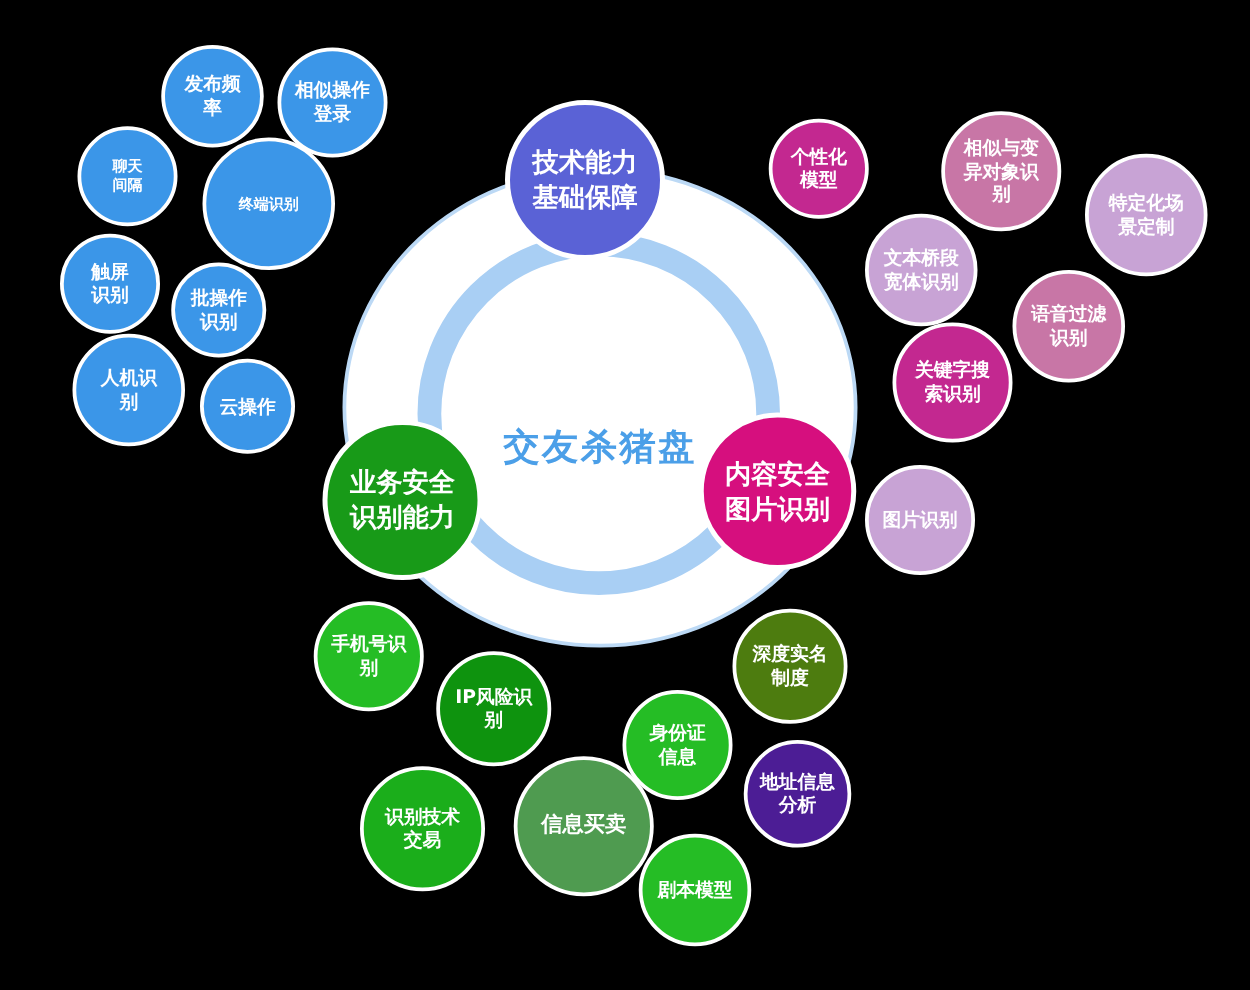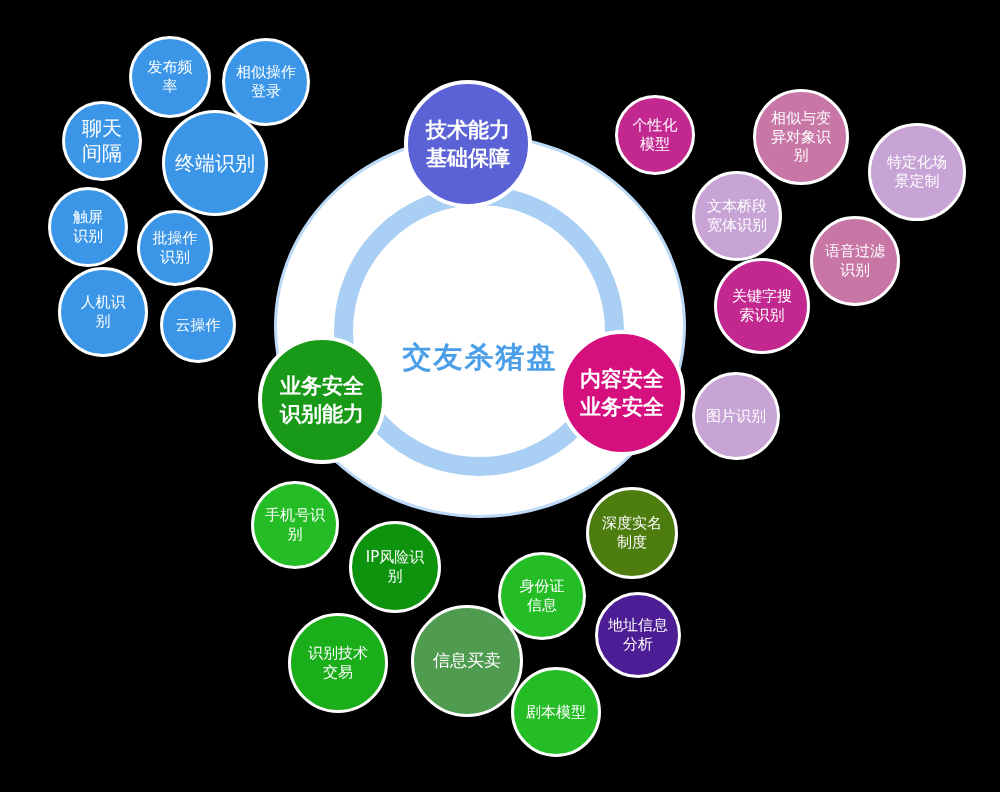--- a/index.html
+++ b/index.html
@@ -27,38 +27,38 @@
     position:absolute;left:330px;top:310px;width:300px;
     text-align:center;font-size:29px;font-weight:600;
     color:#4B9FE8;z-index:3;letter-spacing:2px;margin-top:28px;
   }
   
   .bubble{
     position:absolute;border-radius:50%;
     display:flex;align-items:center;justify-content:center;
     text-align:center;color:#fff;white-space:pre-line;
     border:3px solid #fff;box-sizing:border-box;
-    font-size:15px;font-weight:400;line-height:1.25;
+    font-size:15px;font-weight:700;line-height:1.25;
     z-index:4;
   }
   .bubble.main{border-width:4px;font-size:21px;font-weight:700;line-height:1.35;z-index:5;}
   .blue{background:#3B96E8;}
   .purple{background:#5A62D6;}
   .cat-green{background:#189A18;}
   .cat-magenta{background:#D60F7E;}
   .magenta-bright{background:#C32890;}
   .rose{background:#C876A6;}
   .lilac{background:#C8A3D5;}
   .green-bright{background:#25BD25;}
   .green-vivid{background:#1BAE1B;}
   .green-dark{background:#0E930E;}
   .green-medium{background:#4d7c0f;}
   .green-strong{background:#4c1d95;}
   .green-olive{background:#4F9B50;}
-  .fs16{font-size:20px;}
+  .fs16{font-size:12px;}
   .fs17{font-size:17px;}
 </style>
 </head>
 <body>
 
 <div class="canvas">
 
   <div class="big-disc"></div>
   <div class="inner-ring"></div>
   <div class="center-title">交友杀猪盘</div>
@@ -106,15 +106,15 @@
   <div class="bubble green-vivid" style="left:288px;top:613px;width:100px;height:100px">识别技术
 交易</div>
   <div class="bubble green-olive fs17" style="left:411px;top:605px;width:112px;height:112px">信息买卖</div>
   <div class="bubble green-bright" style="left:511px;top:667px;width:90px;height:90px">剧本模型</div>
 
   <div class="bubble main purple" style="left:404px;top:80px;width:128px;height:128px">技术能力
 基础保障</div>
   <div class="bubble main cat-green" style="left:258px;top:336px;width:128px;height:128px">业务安全
 识别能力</div>
   <div class="bubble main cat-magenta" style="left:559px;top:330px;width:126px;height:126px">内容安全
-业务安全</div>
+图片识别</div>
 
 </div>
 
 </body></html>

